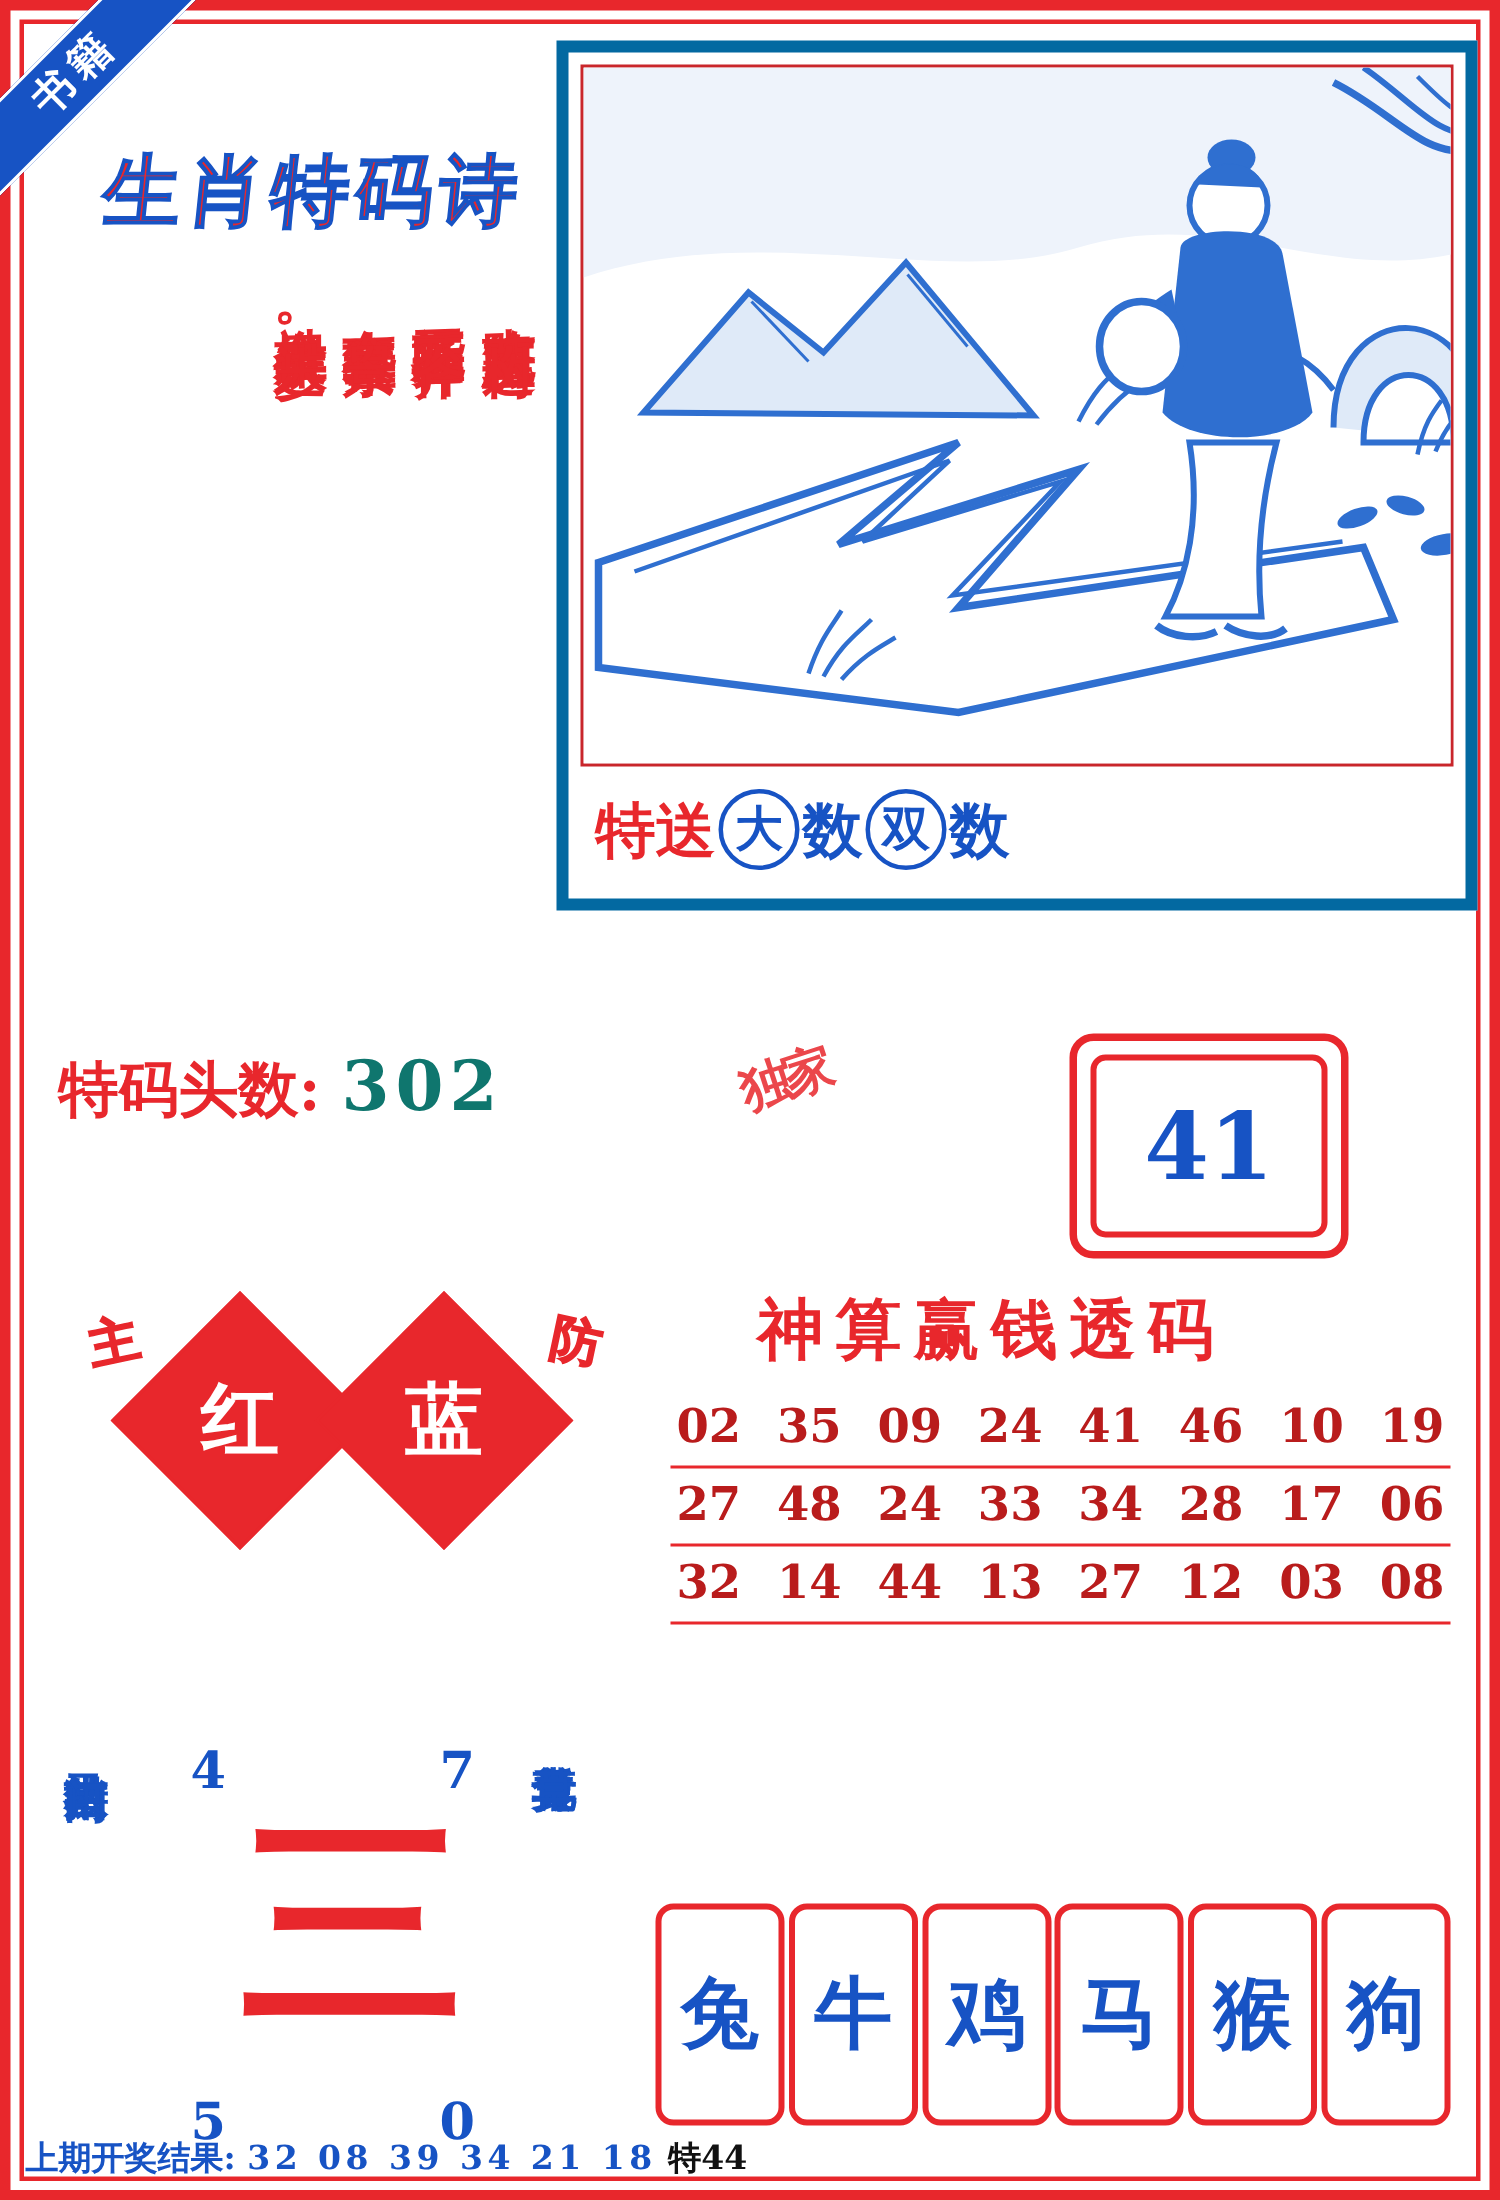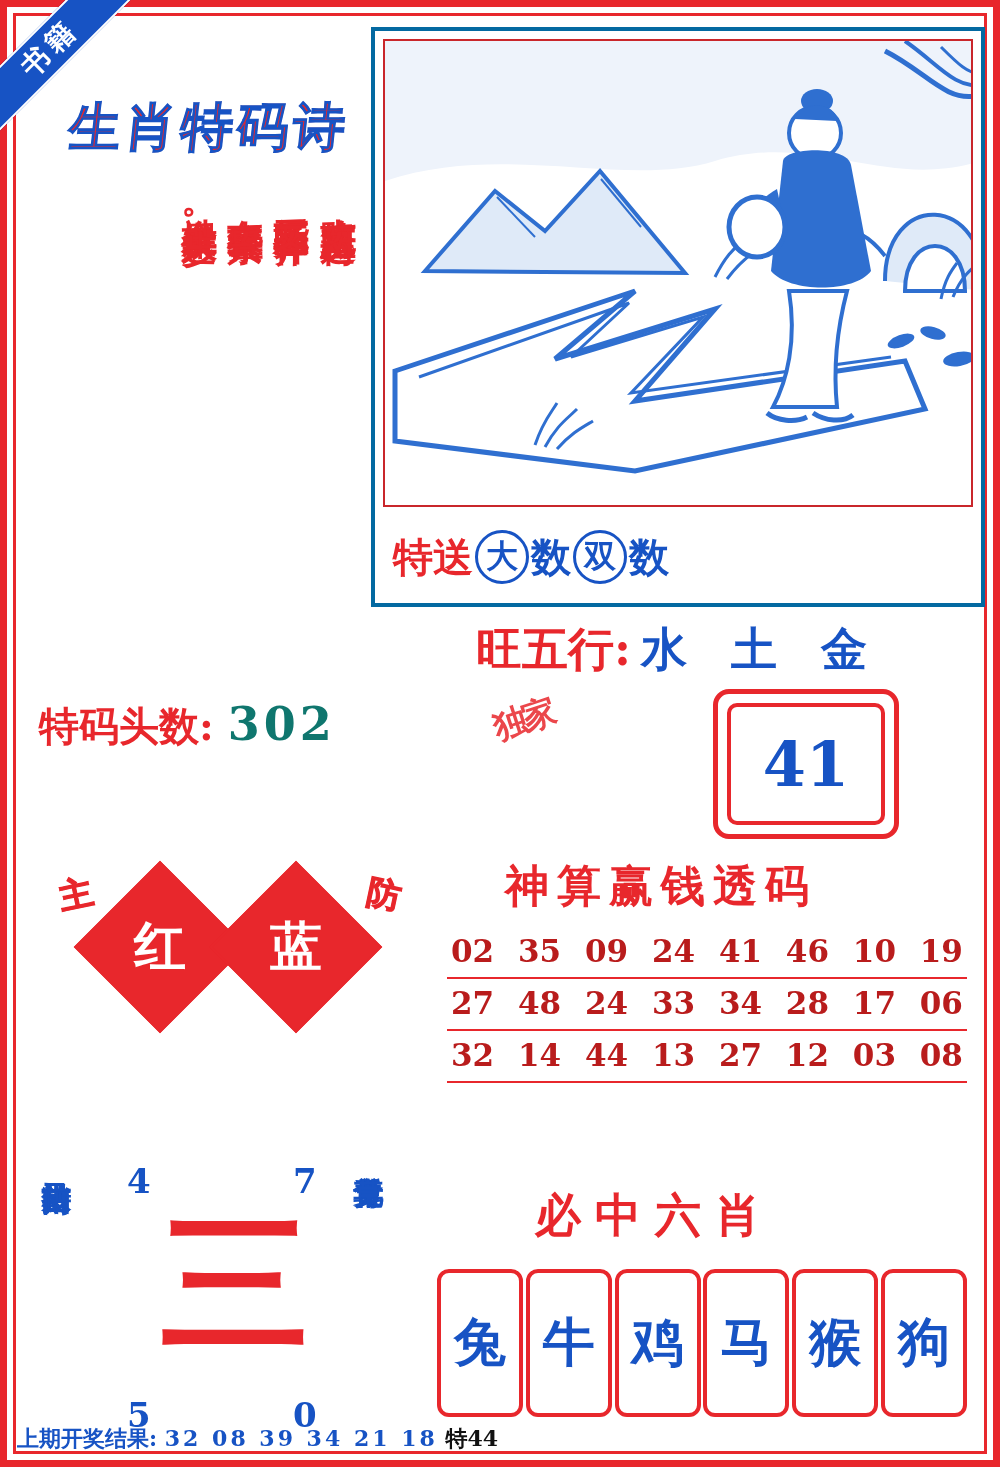--- a/index.html
+++ b/index.html
@@ -56,21 +56,21 @@
     font-size:36px;
     color:#e8272c;
     font-family:"DejaVu Serif",serif;
     line-height:1.12;
     letter-spacing:2px;
     font-weight:bold;
     transform:skewY(-2deg);
   }
   .picbox{
     position:absolute;left:350px;top:8px;width:614px;height:580px;
-    border:4px solid #0369a1;
+    border:8px solid #0369a1;
     box-sizing:border-box;
     background:#fff;
   }
   .pic{
     position:absolute;left:8px;top:8px;right:8px;height:468px;
     border:2px solid #c9262b;
     box-sizing:border-box;
     background:#fbfcff;
     overflow:hidden;
   }
@@ -307,23 +307,20 @@
         <div class="tesong">
           <span>特送</span>
           <span class="circ">大</span>
           <span class="bluechar">数</span>
           <span class="circ">双</span>
           <span class="bluechar">数</span>
         </div>
       </div>
     </div>
 
-    <div class="wuxing">
-      <span class="lbl">旺五行:</span><span class="val">水 土 金</span>
-    </div>
   </div>
 
   <div class="headrow">
     <span class="lbl">特码头数:</span>
     <span class="num">302</span>
   </div>
 
   <div class="stamp">独家</div>
 
   <div class="luckybox">
@@ -383,21 +380,20 @@
       <span>14</span>
       <span>44</span>
       <span>13</span>
       <span>27</span>
       <span>12</span>
       <span>03</span>
       <span>08</span>
     </div>
   </div>
 
-  <div class="bizhong">必中六肖</div>
 
   <div class="zodiacs">
     <div class="zcard">兔</div>
     <div class="zcard">牛</div>
     <div class="zcard">鸡</div>
     <div class="zcard">马</div>
     <div class="zcard">猴</div>
     <div class="zcard">狗</div>
   </div>
 

